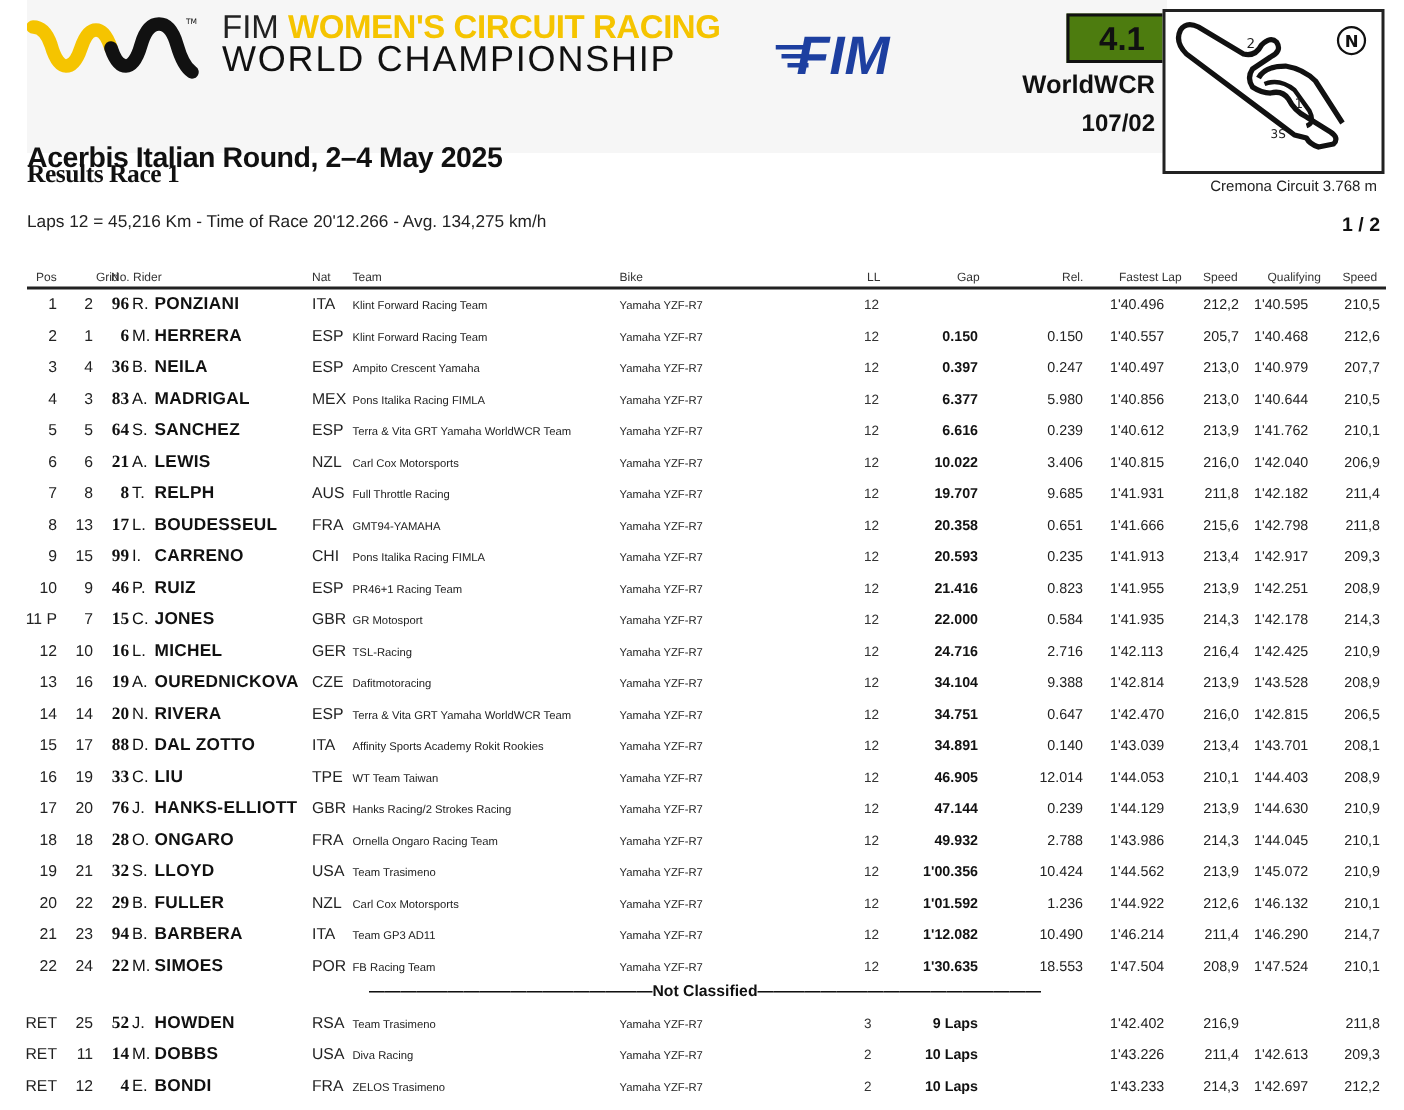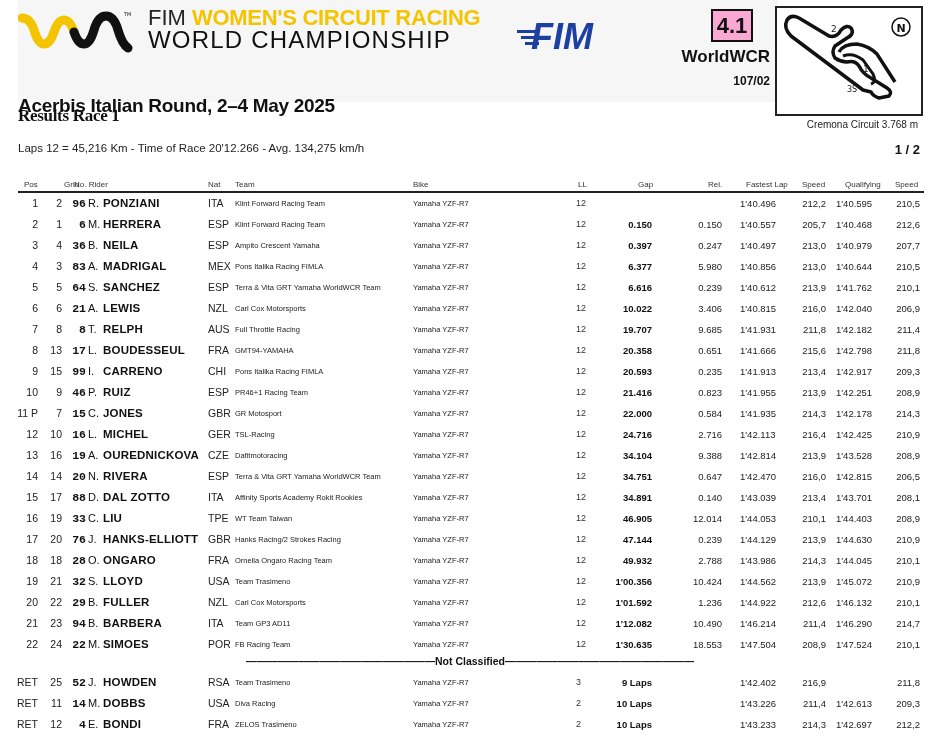--- a/index.html
+++ b/index.html
@@ -10,41 +10,41 @@
 
   .wcr-logo { position: absolute; left: 18px; top: 8px; width: 126px; height: 46px; }
   .wcr-text { position: absolute; left: 148px; top: 7px; line-height: 22px; }
   .wcr-line1 { font-family: "Liberation Sans", sans-serif; font-size: 22px; white-space: nowrap; }
   .wcr-line1 .fim { color: #222; font-weight: normal; }
   .wcr-line1 .wcr { color: #f5c400; font-weight: bold; letter-spacing: -0.3px; }
   .wcr-line2 { font-family: "Liberation Sans", sans-serif; font-size: 24px; color: #111; letter-spacing: 1.2px; white-space: nowrap; }
 
   .fim-logo { position: absolute; left: 517px; top: 16px; width: 88px; height: 36px; }
 
-  .race-num-box { position: absolute; left: 711px; top: 9px; width: 42px; height: 33px; border: 2px solid #111; background: #f9a8d4;
+  .race-num-box { position: absolute; left: 711px; top: 9px; width: 74px; height: 33px; border: 2px solid #111; background: #4d7c0f;
                   font-family: "Liberation Sans", sans-serif; font-weight: bold; font-size: 22px; text-align: center; line-height: 29px; }
   .series-name { position: absolute; right: 166px; top: 47px; font-family: "Liberation Sans", sans-serif; font-weight: bold; font-size: 17px; }
-  .doc-code { position: absolute; right: 166px; top: 74px; font-family: "Liberation Sans", sans-serif; font-weight: bold; font-size: 12px; }
+  .doc-code { position: absolute; right: 166px; top: 74px; font-family: "Liberation Sans", sans-serif; font-weight: bold; font-size: 16px; }
 
   .track-box { position: absolute; left: 775px; top: 6px; width: 148px; height: 110px; border: 2px solid #222; background: #fff; }
   .circuit-label { position: absolute; right: 18px; top: 119px; font-size: 10px; color: #222; font-family: "Liberation Sans", sans-serif; }
   .page-num { position: absolute; right: 16px; top: 142px; font-family: "Liberation Sans", sans-serif; font-weight: bold; font-size: 13px; }
 
   .event-title { position: absolute; left: 18px; top: 95px; font-family: "Liberation Sans", sans-serif; font-weight: bold; font-size: 19px; letter-spacing: -0.3px; }
   .race-title { position: absolute; left: 18px; top: 106px; font-family: Liberation Serif, serif; font-weight: bold; font-size: 17px; letter-spacing: -0.3px; }
   .race-info { position: absolute; left: 18px; top: 142px; font-family: "Liberation Sans", sans-serif; font-size: 11.5px; color: #222; }
 
   .col-header { position: absolute; top: 180px; height: 12px; font-size: 8px; color: #333; font-family: "Liberation Sans", sans-serif; white-space: nowrap; }
   .header-rule { position: absolute; left: 18px; top: 191px; width: 906px; height: 2px; background: #222; }
 
   .row { position: absolute; left: 0; width: 936px; height: 21px; }
   .cell { position: absolute; top: 0; height: 21px; line-height: 21px; white-space: nowrap; }
   .c-pos { left: 0; width: 38px; text-align: right; font-size: 10.5px; color: #222; font-family: "Liberation Sans", sans-serif; }
   .c-grid { left: 40px; width: 22px; text-align: right; font-size: 10.5px; color: #222; font-family: "Liberation Sans", sans-serif; }
-  .c-num { left: 64px; width: 22px; text-align: right; font-weight: bold; font-size: 11.5px; font-family: Liberation Mono, monospace; }
+  .c-num { left: 64px; width: 22px; text-align: right; font-weight: bold; font-size: 11.5px; font-family: Liberation Serif, serif; }
   .c-first { left: 88px; font-size: 11px; font-family: "Liberation Sans", sans-serif; }
   .c-last { left: 103px; font-weight: bold; font-size: 11.5px; font-family: "Liberation Sans", sans-serif; letter-spacing: 0.2px; }
   .c-nat { left: 208px; font-size: 10.5px; font-family: "Liberation Sans", sans-serif; color: #222; }
   .c-team { left: 235px; font-size: 7.5px; font-family: "Liberation Sans", sans-serif; color: #222; }
   .c-bike { left: 413px; font-size: 7.5px; font-family: "Liberation Sans", sans-serif; color: #222; }
   .c-ll { left: 576px; font-size: 9px; font-family: "Liberation Sans", sans-serif; color: #333; }
   .c-gap { left: 590px; width: 62px; text-align: right; font-weight: bold; font-size: 9.5px; font-family: "Liberation Sans", sans-serif; }
   .c-rel { left: 680px; width: 42px; text-align: right; font-size: 9.5px; font-family: "Liberation Sans", sans-serif; color: #222; }
   .c-fl { left: 740px; width: 48px; font-size: 9.5px; font-family: "Liberation Sans", sans-serif; color: #222; }
   .c-fls { left: 796px; width: 30px; text-align: right; font-size: 9.5px; font-family: "Liberation Sans", sans-serif; color: #222; }

